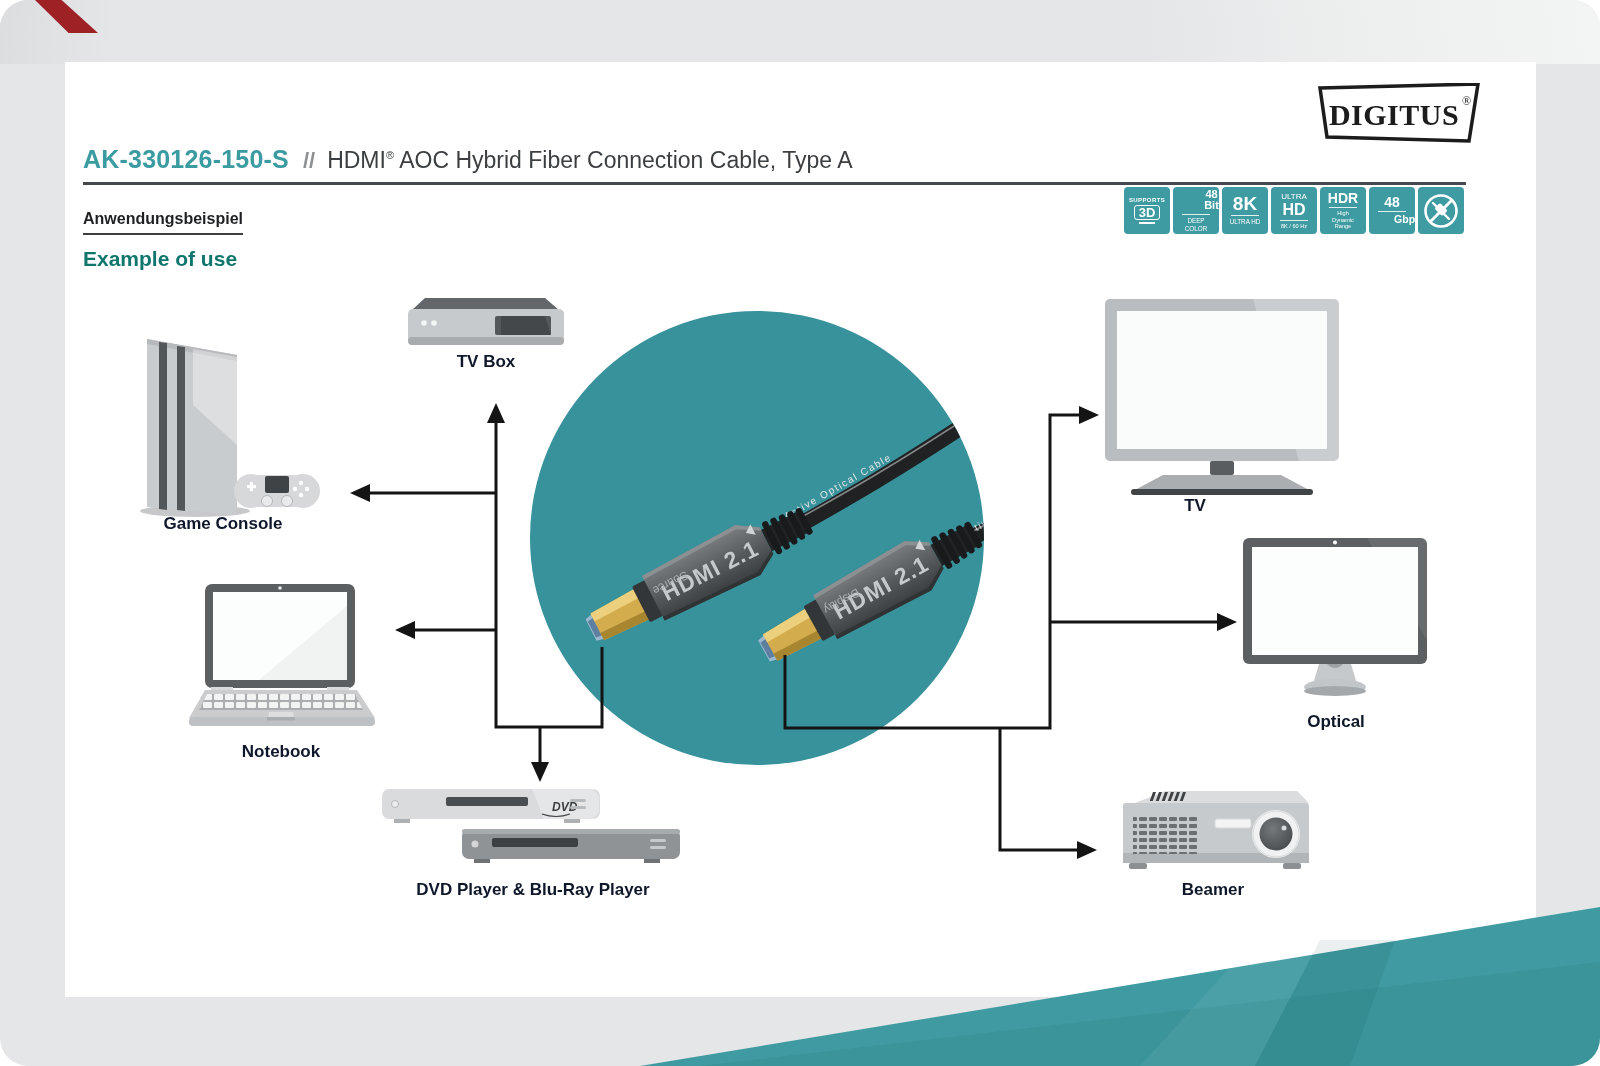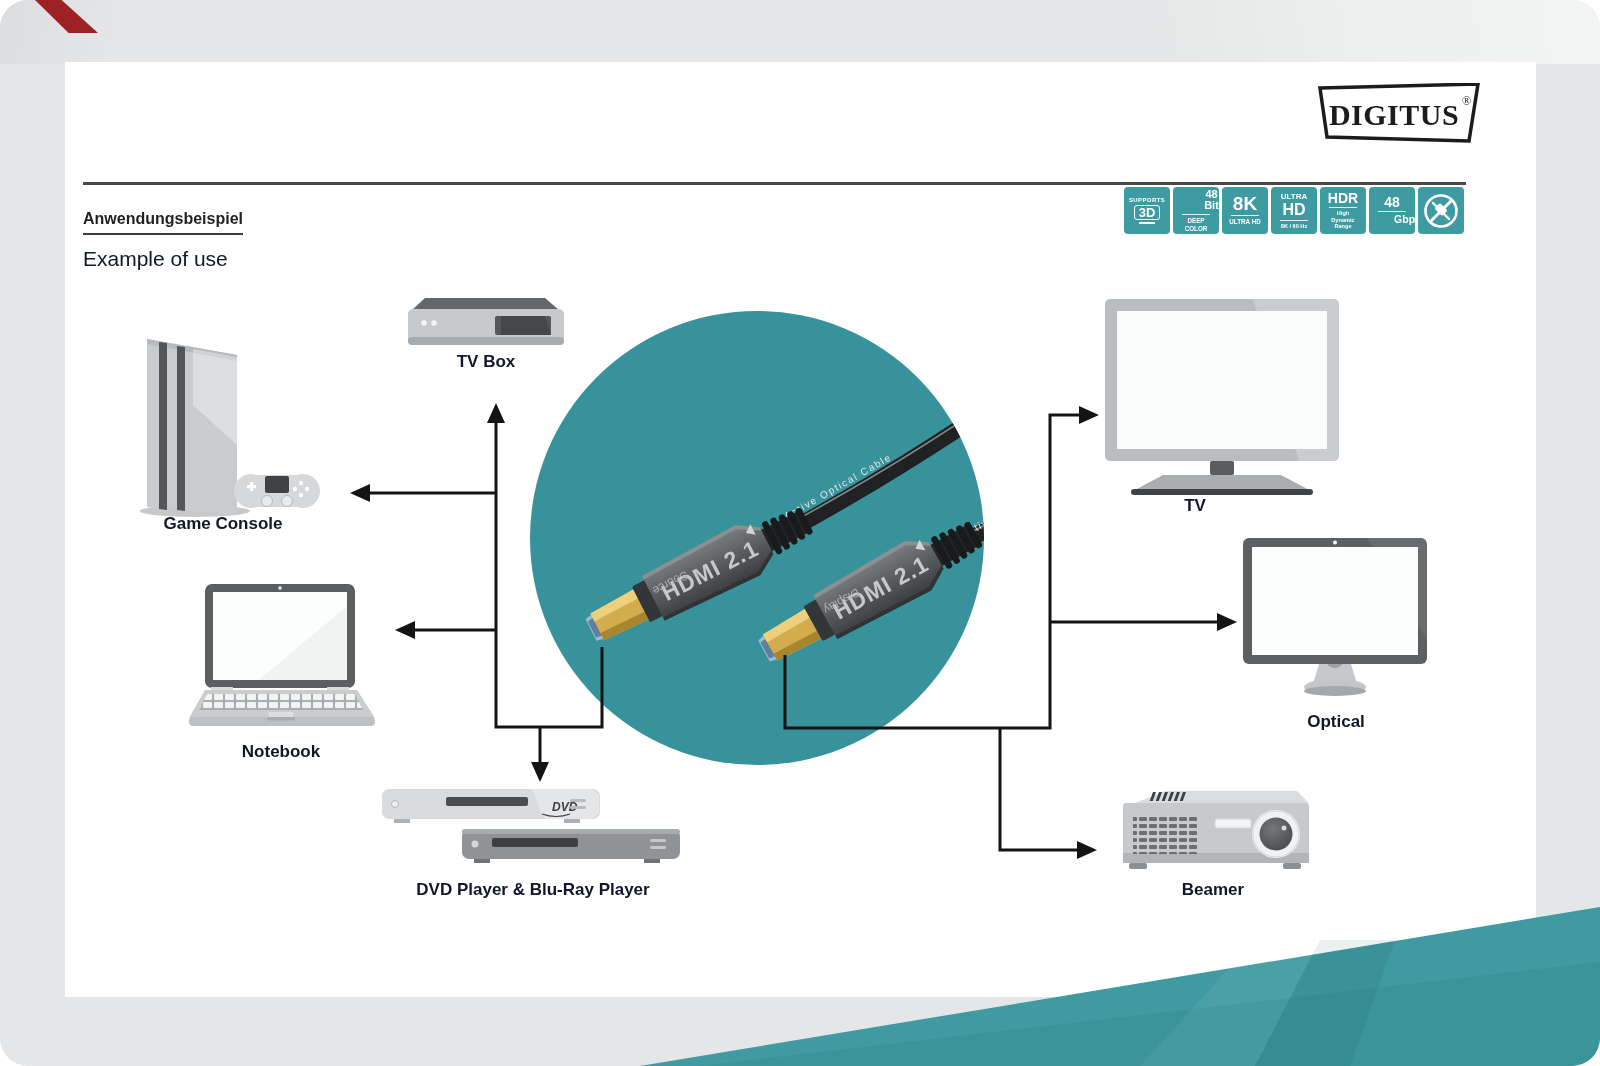--- a/index.html
+++ b/index.html
@@ -30,27 +30,27 @@
   .badge{width:46px;height:47px;background:#3E9BA2;border-radius:4px;color:#fff;
     display:flex;flex-direction:column;align-items:center;justify-content:center;
     text-align:center;line-height:1.05;overflow:hidden;}
   .b-tiny{font-size:6px;letter-spacing:.4px;font-weight:bold;}
   .b-3d-frame{border:1.6px solid #fff;border-radius:3px;padding:0 4px;font-size:13px;
     font-weight:bold;margin-top:1px;}
   .b-3d-base{width:16px;height:1.6px;background:#fff;margin-top:2px;}
   .b-main-s{font-size:11px;font-weight:bold;margin-left:31px;}
   .b-main-l{font-size:19px;font-weight:bold;line-height:.95;}
   .b-main-m{font-size:14px;font-weight:bold;line-height:1;}
-  .b-sub{font-size:6.3px;font-weight:bold;line-height:1.25;}
+  .b-sub{font-size:6.3px;font-weight:normal;line-height:1.25;}
   .badge-rule{width:28px;height:1px;background:rgba(255,255,255,.85);margin:2px 0;}
 
   
   .heading-de{position:absolute;left:83px;top:210px;font-size:16px;font-weight:bold;
     color:#1f2022;border-bottom:2.5px solid #3c3f41;padding-bottom:5px;}
-  .heading-en{position:absolute;left:83px;top:247px;font-size:21px;font-weight:normal;color:#0f172a;}
+  .heading-en{position:absolute;left:83px;top:247px;font-size:21px;font-weight:bold;color:#0f766e;}
 
   
   .diagram-svg{position:absolute;left:0;top:0;z-index:2;}
   .device{position:absolute;z-index:3;}
   .dev-label{position:absolute;z-index:3;transform:translateX(-50%);font-size:17px;
     font-weight:bold;color:#0f172a;white-space:nowrap;}
 
   
   .ribbon-svg{position:absolute;left:0;top:0;z-index:4;pointer-events:none;}
 </style>
@@ -66,20 +66,23 @@
   <div class="card"></div>
 
   <div class="logo">
     <svg width="172" height="62" viewBox="0 0 172 62">
       <polygon points="8,5 166,1 157,58 15,54" fill="none" stroke="#1c1c1c" stroke-width="3.5"></polygon>
       <text x="82" y="42" text-anchor="middle" font-family="Liberation Serif, serif" font-weight="bold" font-size="30" letter-spacing="0.5" fill="#1c1c1c">DIGITUS</text>
       <text x="150" y="22" font-family="Liberation Serif, serif" font-size="12" fill="#1c1c1c">®</text>
     </svg>
   </div>
 
+  <div class="product-line">
+    <span class="product-code">AK-330126-150-S</span><span class="product-sep">//</span><span class="product-title"><span>HDMI</span><sup>®</sup><span> AOC Hybrid Fiber Connection Cable, Type A</span></span>
+  </div>
   <div class="header-rule"></div>
 
   <div class="badges">
     <div class="badge">
       <div class="b-tiny">SUPPORTS</div>
       <div class="b-3d-frame">3D</div>
       <div class="b-3d-base"></div>
     </div>
     <div class="badge">
       <div class="b-main-s">48 Bit</div>

